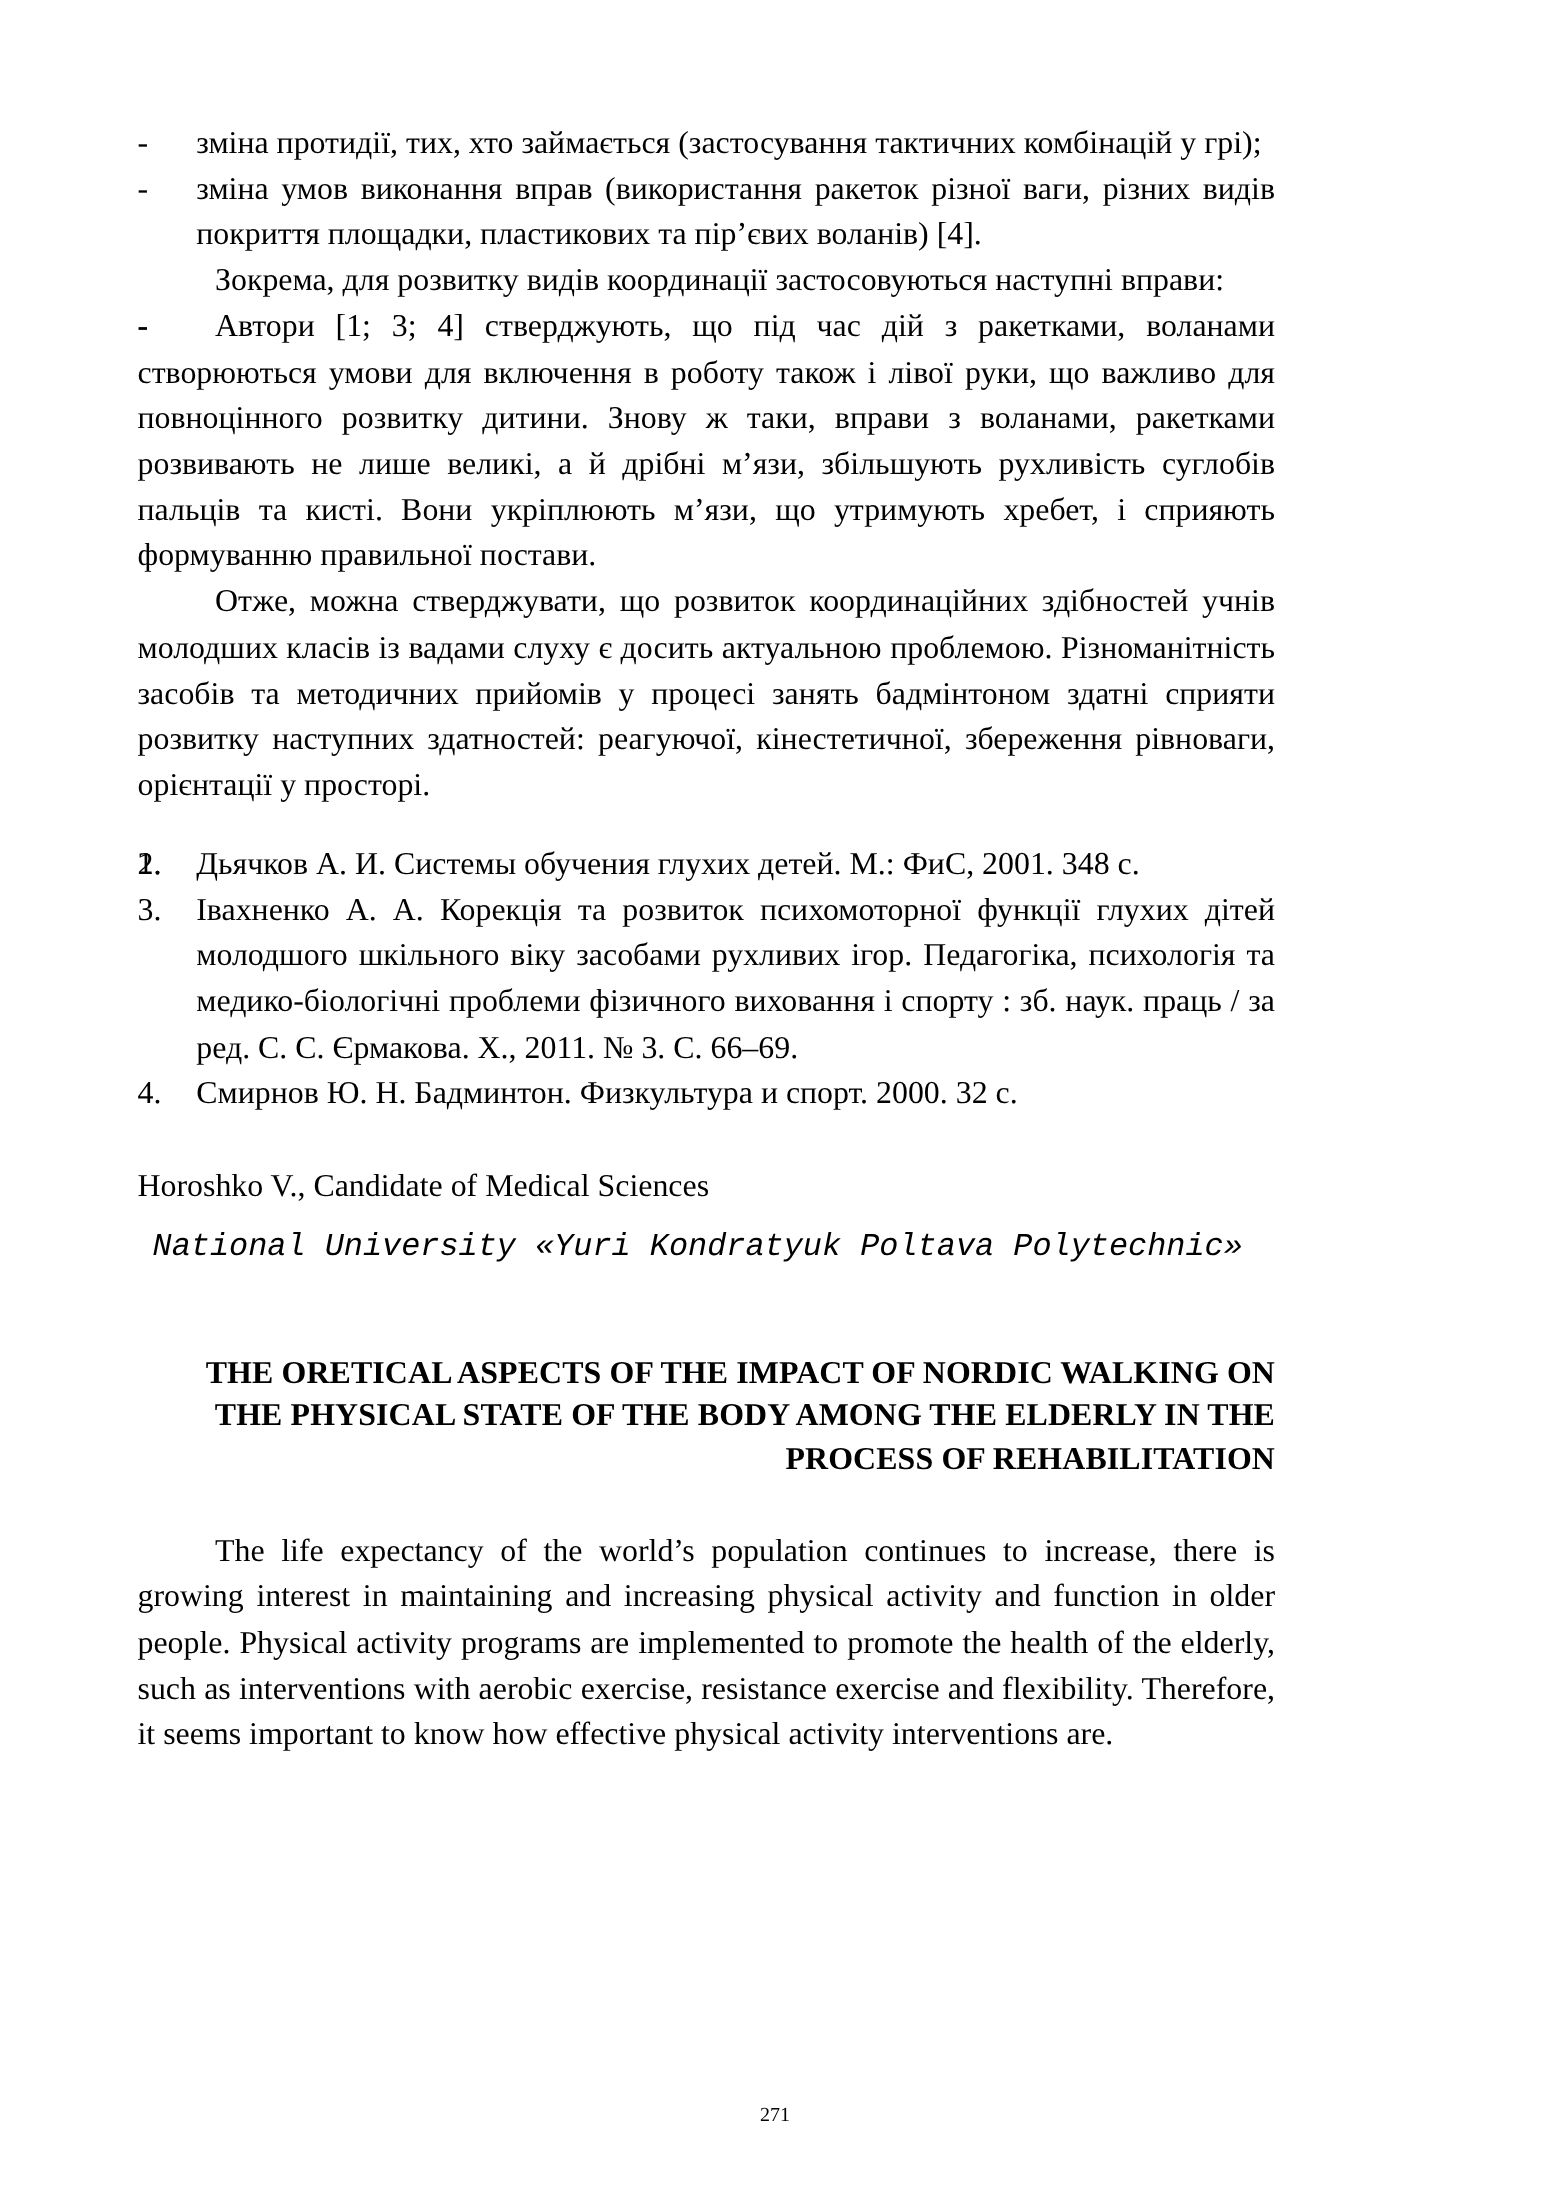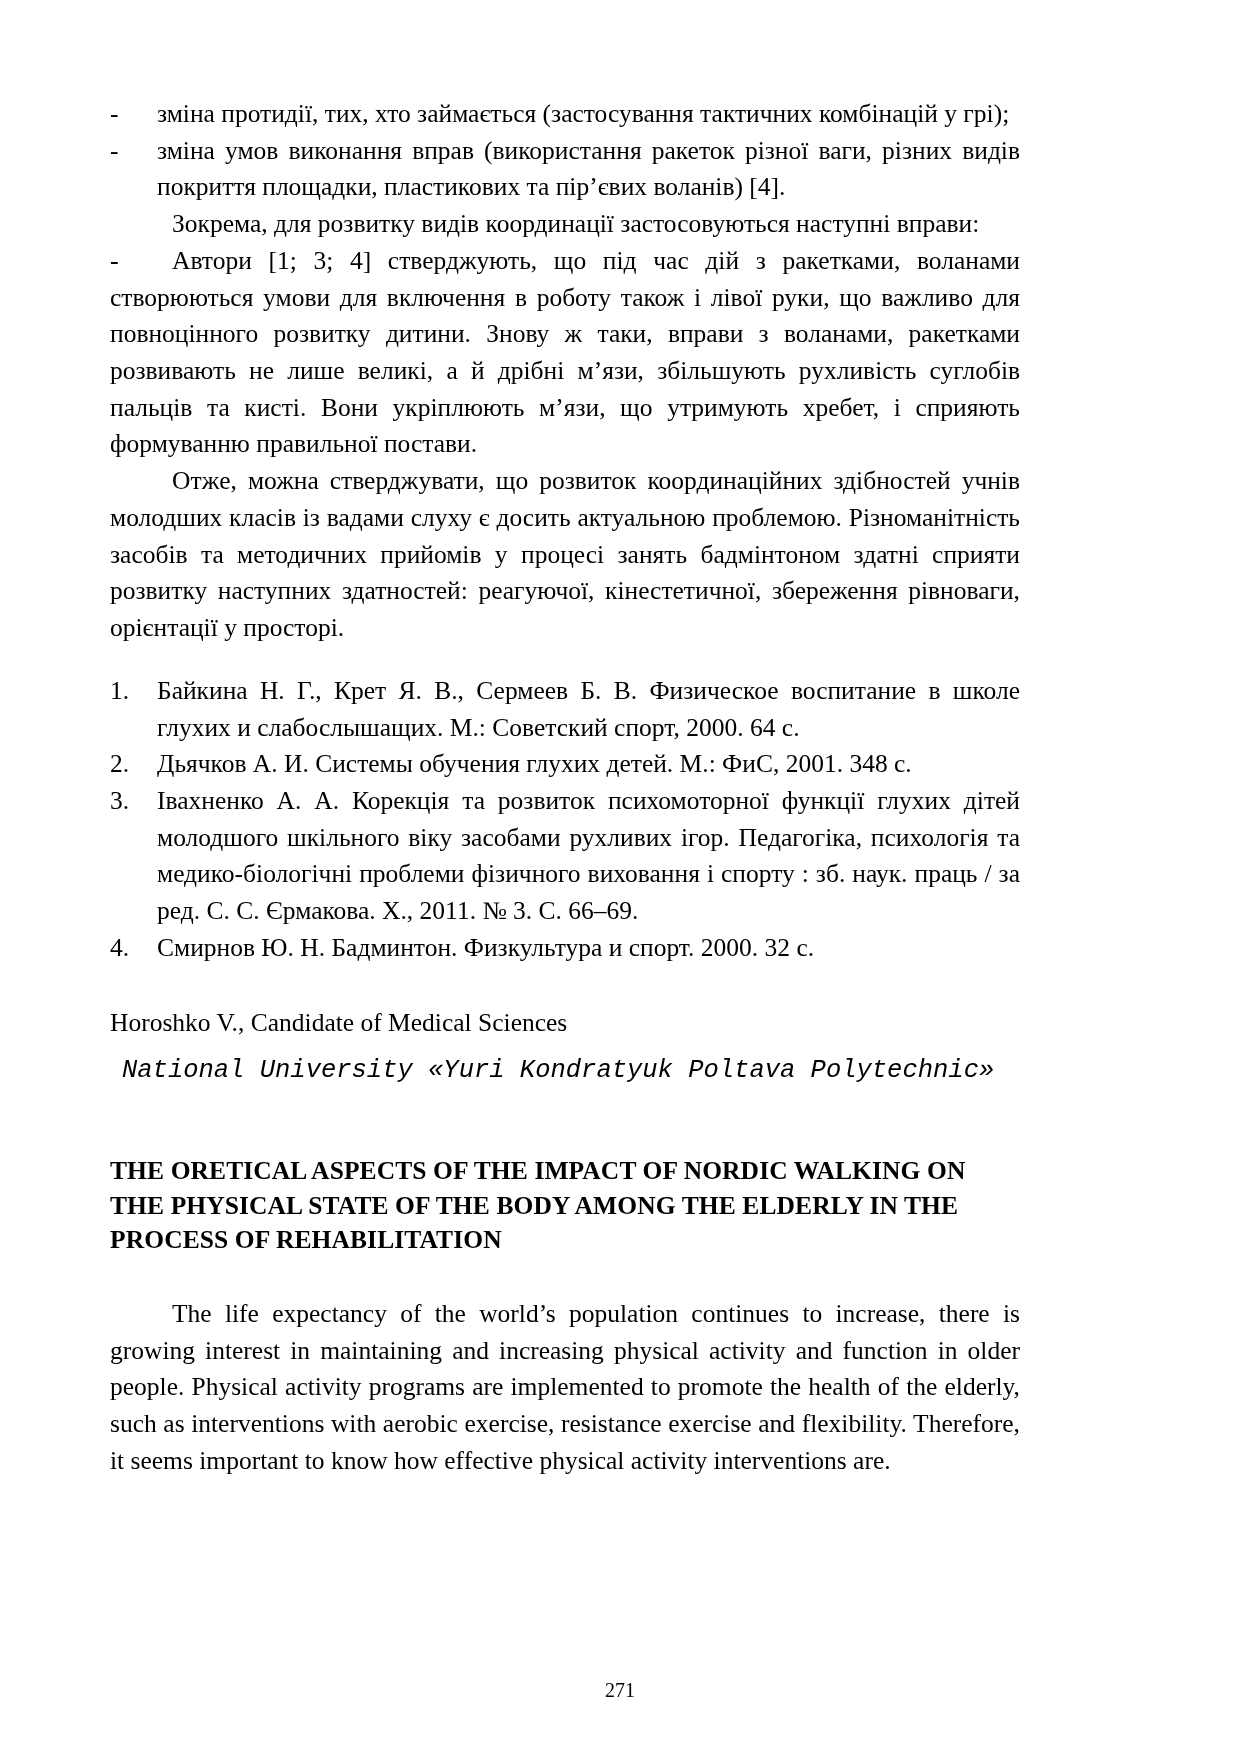--- a/index.html
+++ b/index.html
@@ -88,34 +88,34 @@
     margin: 0;
   }
   .author-line { margin: 0; }
   .affil-line {
     font-style: italic;
     margin: 12px;
     font-family: Liberation Mono, monospace;
   }
 
   .article-title {
-    text-align: left;
+    text-align: right;
     font-weight: bold;
     line-height: 1.36;
     margin: 0;
     letter-spacing: 0.1px;
   }
 
   .page-number {
     position: absolute;
     left: 0;
     right: 0;
     bottom: 52px;
     text-align: center;
-    font-size: 20px;
+    font-size: 16px;
   }
 </style>
 </head>
 <body>
 
 <div class="page">
   <div class="content">
 
     <ul class="dash-list">
       <li class="dash-item">
@@ -142,21 +142,20 @@
     <p class="para">Автори [1; 3; 4] стверджують, що під час дій з ракетками, воланами створюються умови для включення в роботу також і лівої руки, що важливо для повноцінного розвитку дитини. Знову ж таки, вправи з воланами, ракетками розвивають не лише великі, а й дрібні м’язи, збільшують рухливість суглобів пальців та кисті. Вони укріплюють м’язи, що утримують хребет, і сприяють формуванню правильної постави.</p>
 
     <p class="para">Отже, можна стверджувати, що розвиток координаційних здібностей учнів молодших класів із вадами слуху є досить актуальною проблемою. Різноманітність засобів та методичних прийомів у процесі занять бадмінтоном здатні сприяти розвитку наступних здатностей: реагуючої, кінестетичної, збереження рівноваги, орієнтації у просторі.</p>
 
     <div class="spacer-md"></div>
 
 
     <ol class="ref-list">
       <li class="ref-item">
         <span class="ref-num">1.</span>
-        <span>Байкина Н. Г., Крет Я. В., Сермеев Б. В. Физическое воспитание в школе глухих и слабослышащих. М.: Советский спорт, 2000. 64 с.</span>
       </li>
       <li class="ref-item">
         <span class="ref-num">2.</span>
         <span>Дьячков А. И. Системы обучения глухих детей. М.: ФиС, 2001. 348 с.</span>
       </li>
       <li class="ref-item">
         <span class="ref-num">3.</span>
         <span>Івахненко А. А. Корекція та розвиток психомоторної функції глухих дітей молодшого шкільного віку засобами рухливих ігор. Педагогіка, психологія та медико-біологічні проблеми фізичного виховання і спорту : зб. наук. праць / за ред. С. С. Єрмакова. Х., 2011. № 3. С. 66–69.</span>
       </li>
       <li class="ref-item">

